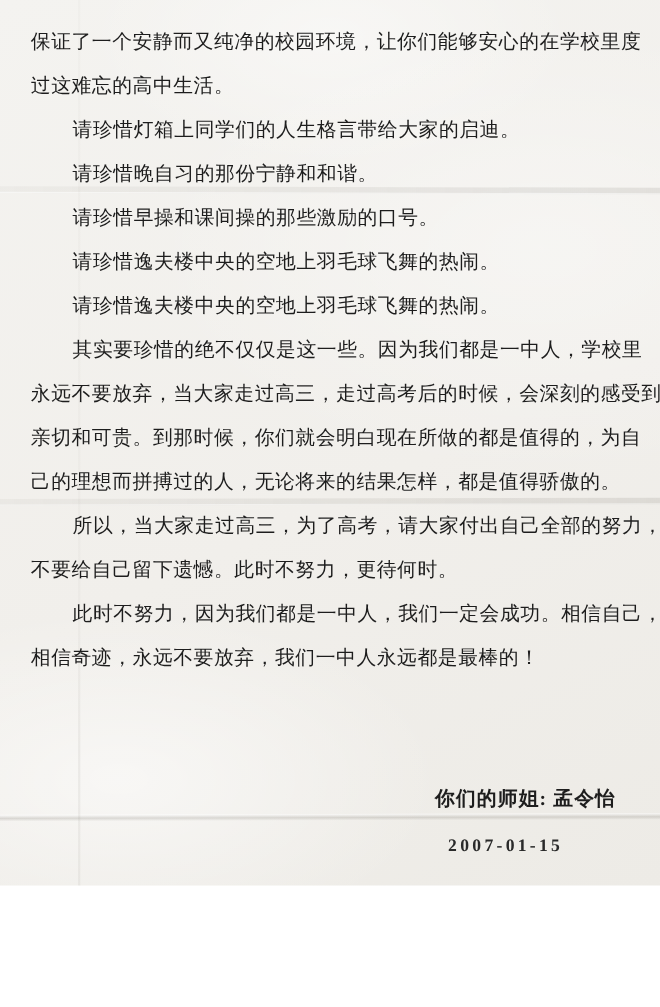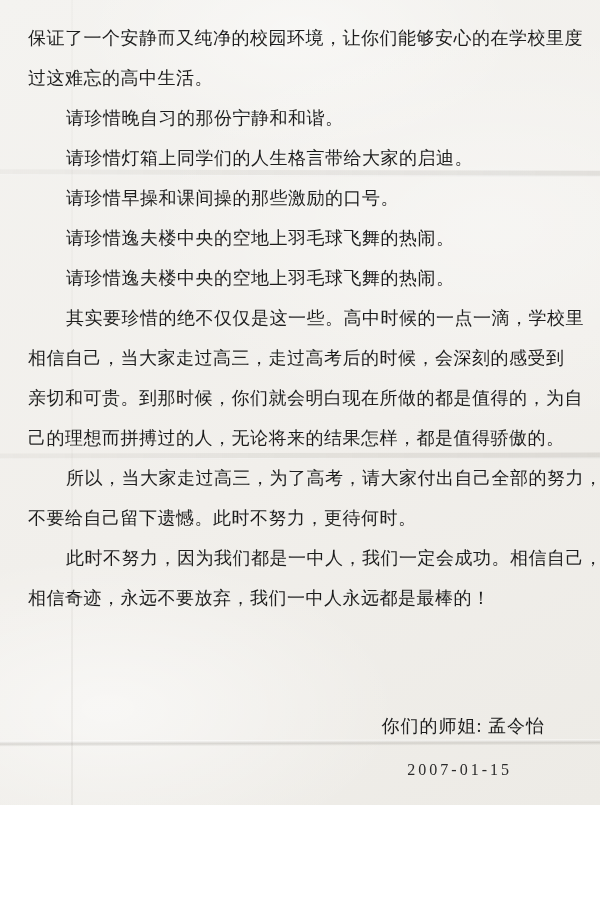--- a/index.html
+++ b/index.html
@@ -76,54 +76,56 @@
     white-space: nowrap;
   }
   .ind { padding-left: 38px; }
   .sig-block { margin-top: 86px; }
   .sig {
     height: 44px;
     line-height: 44px;
     font-size: 18px;
     letter-spacing: 1px;
     text-align: right;
-    padding-right: 55px;
+    padding-right: 40px;
     white-space: nowrap;
+    font-weight: bold;
   }
   .date {
     height: 44px;
     line-height: 44px;
     font-size: 16px;
     letter-spacing: 3px;
     text-align: right;
     padding-right: 88px;
     white-space: nowrap;
     color: #2a2a2a;
+    font-weight: bold;
   }
 </style>
 </head>
 <body>
 
 <div class="paper">
 
   <div class="crease-h crease-1"></div>
   <div class="crease-h crease-2"></div>
   <div class="crease-h crease-3"></div>
   <div class="crease-v"></div>
 
   <div class="content">
     <div class="ln">保证了一个安静而又纯净的校园环境，让你们能够安心的在学校里度</div>
     <div class="ln">过这难忘的高中生活。</div>
+    <div class="ln ind">请珍惜灯箱上同学们的人生格言带给大家的启迪。</div>
     <div class="ln ind">请珍惜晚自习的那份宁静和和谐。</div>
-    <div class="ln ind">请珍惜灯箱上同学们的人生格言带给大家的启迪。</div>
     <div class="ln ind">请珍惜早操和课间操的那些激励的口号。</div>
     <div class="ln ind">请珍惜逸夫楼中央的空地上羽毛球飞舞的热闹。</div>
     <div class="ln ind">请珍惜逸夫楼中央的空地上羽毛球飞舞的热闹。</div>
-    <div class="ln ind">其实要珍惜的绝不仅仅是这一些。高中时候的一点一滴，学校里</div>
-    <div class="ln">相信自己，当大家走过高三，走过高考后的时候，会深刻的感受到</div>
+    <div class="ln ind">其实要珍惜的绝不仅仅是这一些。因为我们都是一中人，学校里</div>
+    <div class="ln">永远不要放弃，当大家走过高三，走过高考后的时候，会深刻的感受到</div>
     <div class="ln">亲切和可贵。到那时候，你们就会明白现在所做的都是值得的，为自</div>
     <div class="ln">己的理想而拼搏过的人，无论将来的结果怎样，都是值得骄傲的。</div>
     <div class="ln ind">所以，当大家走过高三，为了高考，请大家付出自己全部的努力，</div>
     <div class="ln">不要给自己留下遗憾。此时不努力，更待何时。</div>
     <div class="ln ind">此时不努力，因为我们都是一中人，我们一定会成功。相信自己，</div>
     <div class="ln">相信奇迹，永远不要放弃，我们一中人永远都是最棒的！</div>
 
     <div class="sig-block">
       <div class="sig">你们的师姐: 孟令怡</div>
       <div class="date">2007-01-15</div>

